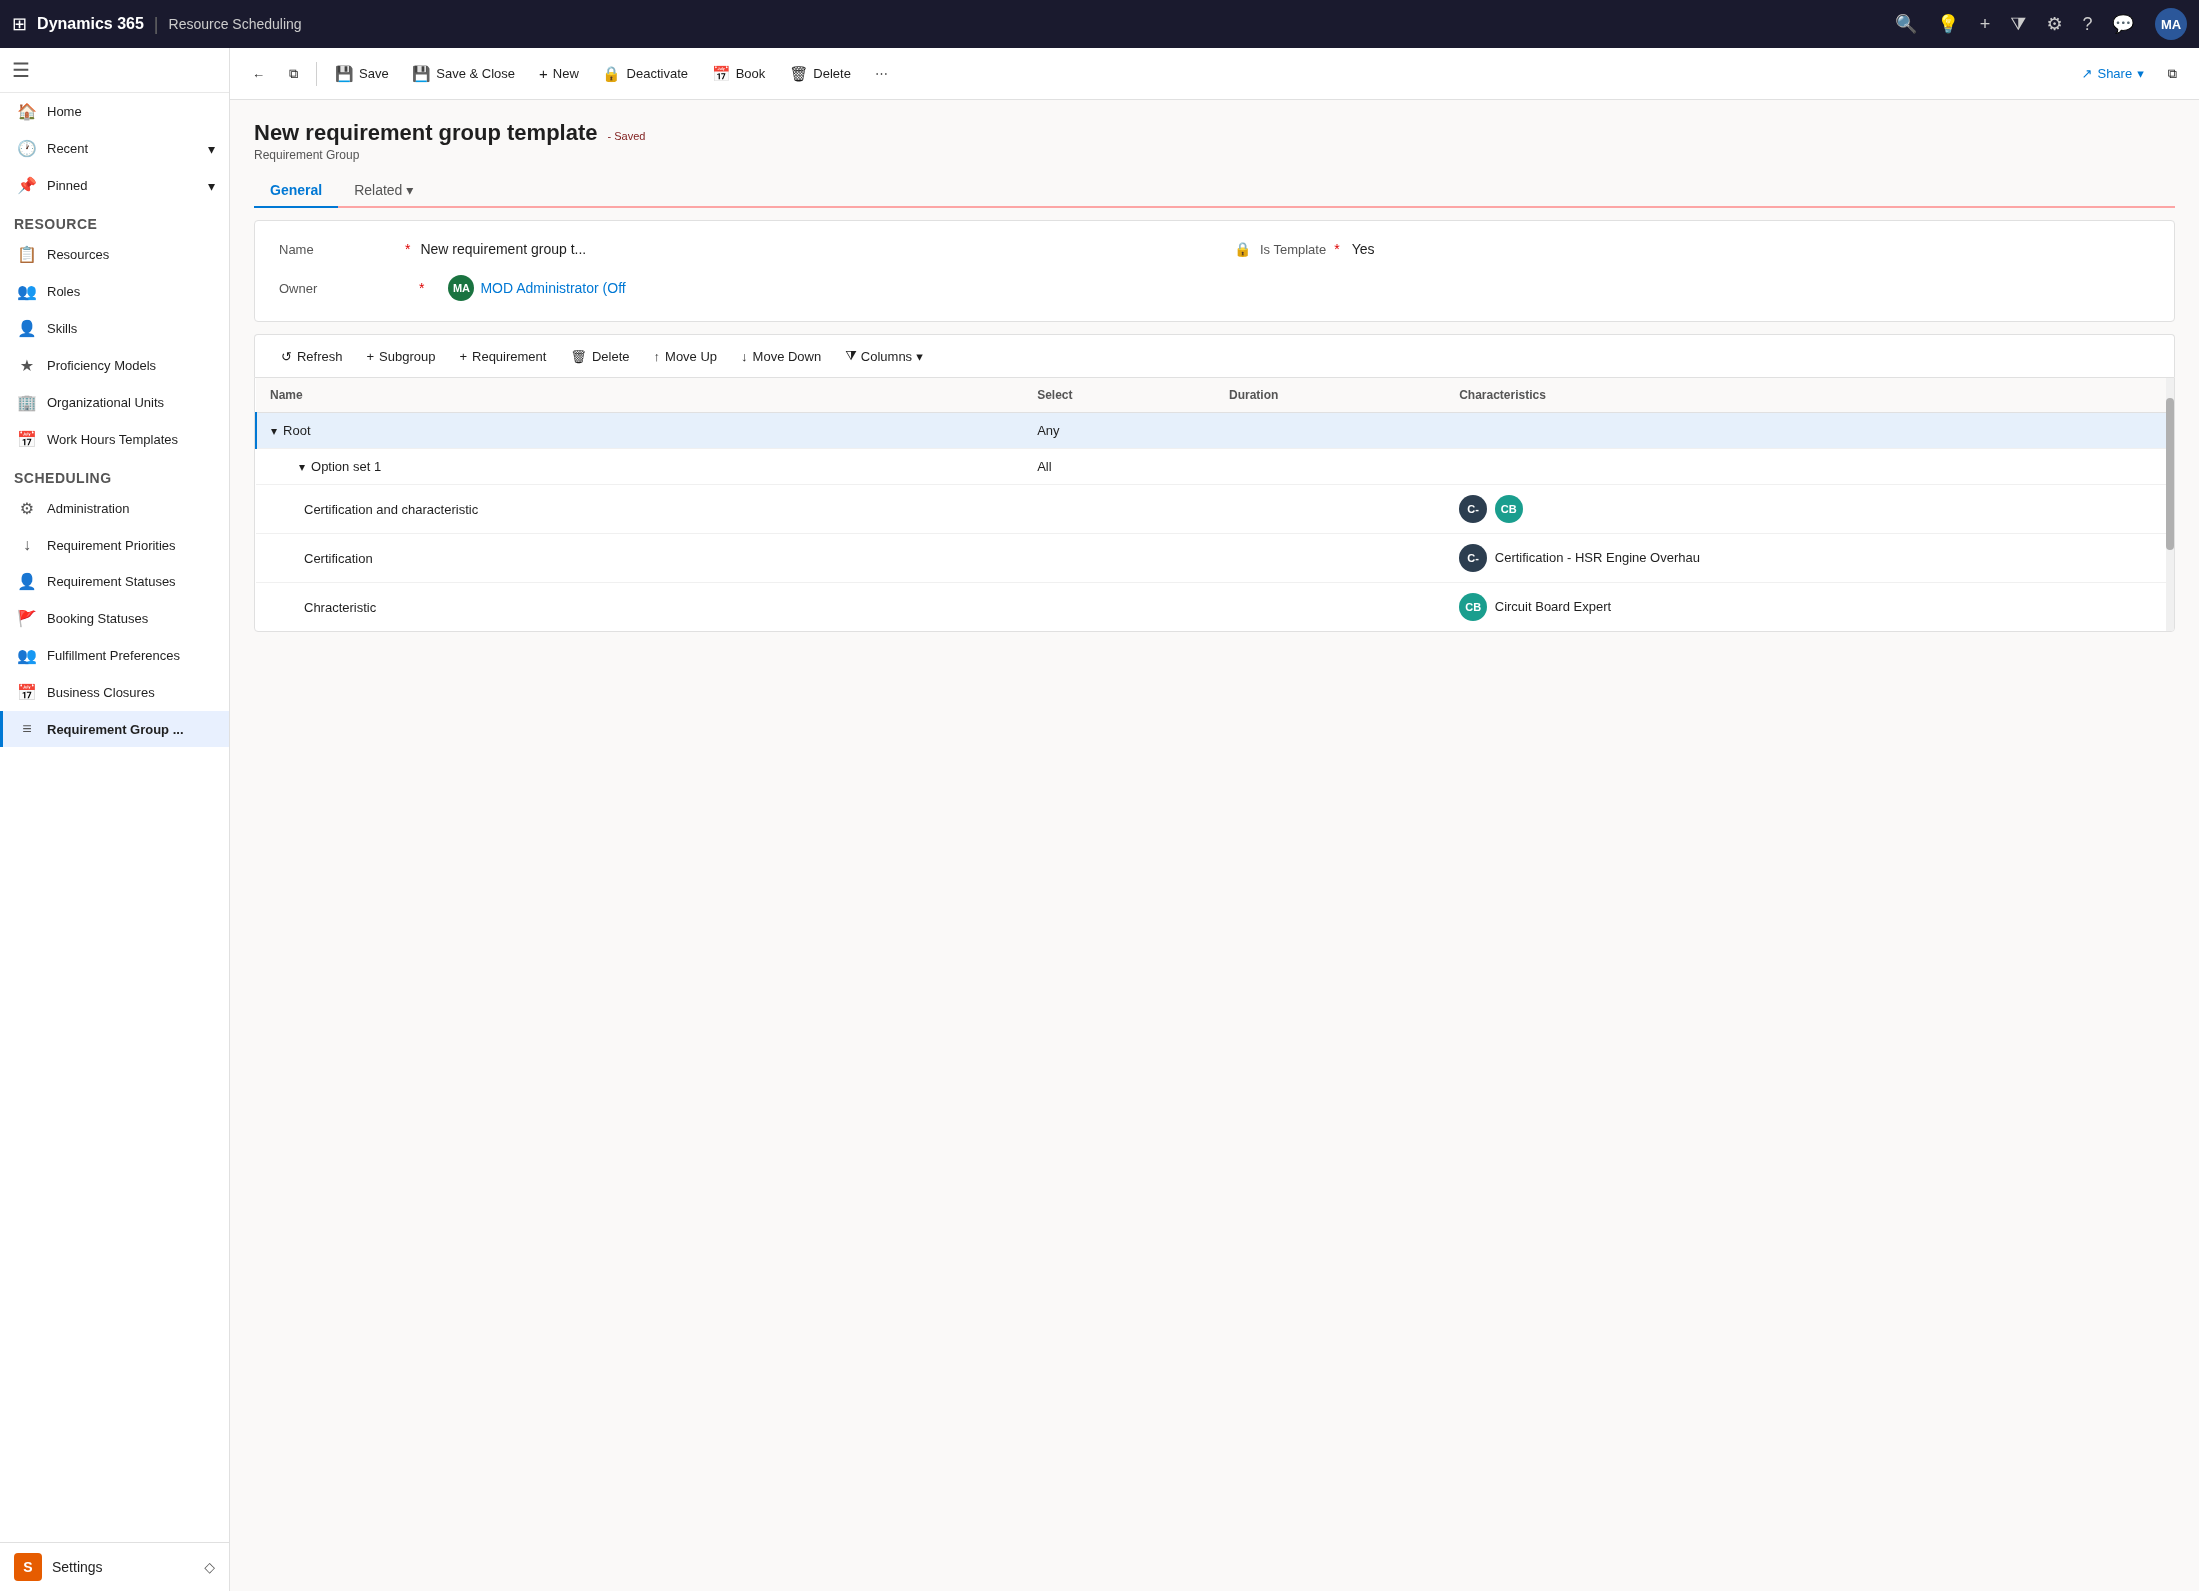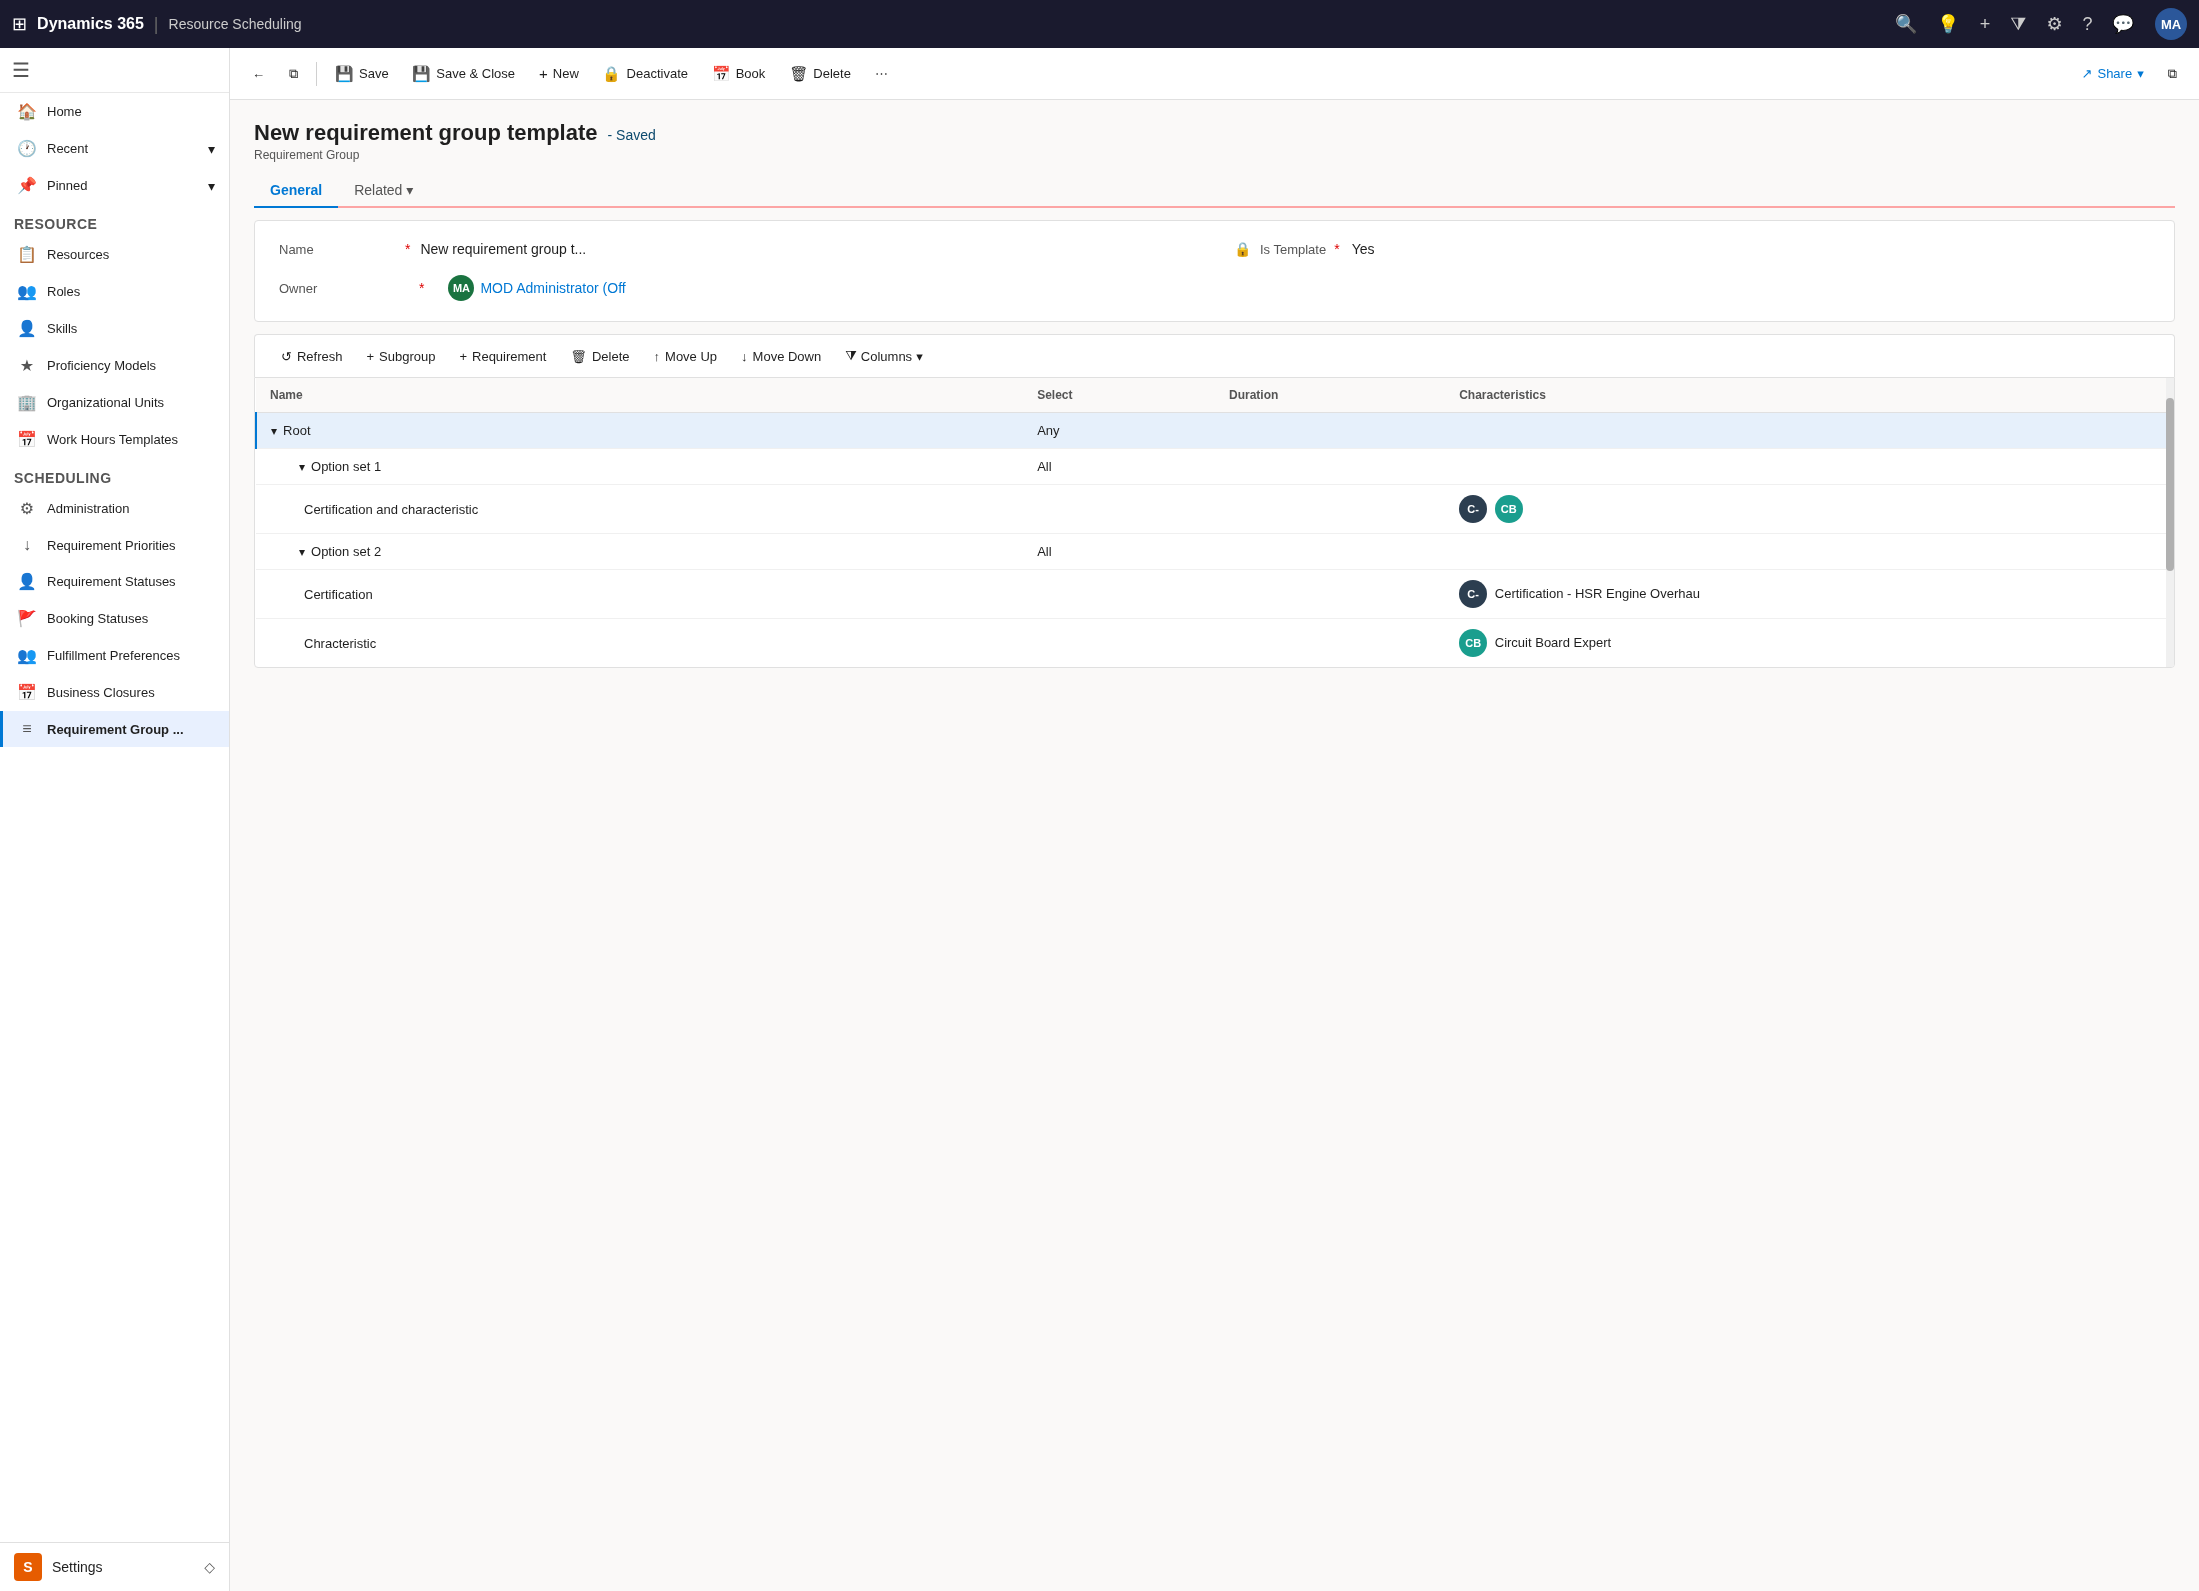--- a/index.html
+++ b/index.html
@@ -44,21 +44,21 @@
     .cmd-btn { display: flex; align-items: center; gap: 5px; padding: 6px 10px; border: none; background: transparent; cursor: pointer; font-size: 13px; color: #1f1f1f; border-radius: 3px; }
     .cmd-btn .icon { font-size: 15px; }
     .cmd-separator { width: 1px; height: 24px; background: #d0d0d0; margin: 0 4px; }
     .cmd-share { margin-left: auto; display: flex; align-items: center; gap: 5px; padding: 6px 10px; border: none; background: transparent; cursor: pointer; font-size: 13px; color: #0078d4; border-radius: 3px; }
     .cmd-right { display: flex; align-items: center; gap: 4px; margin-left: auto; }
 
     
     .form-area { padding: 20px 24px 0; flex-shrink: 0; }
     .page-title { font-size: 22px; font-weight: 600; color: #1f1f1f; }
     .page-subtitle { font-size: 12px; color: #555; margin-top: 2px; }
-    .saved-badge { font-size: 14px; color: #0c4a6e; font-weight: 400; }
+    .saved-badge { font-size: 11px; color: #7f1d1d; font-weight: 400; }
 
     
     .tabs { display: flex; gap: 0; margin-top: 12px; border-bottom: 2px solid #fca5a5; }
     .tab { padding: 8px 16px; cursor: pointer; font-size: 14px; color: #555; border-bottom: 2px solid transparent; margin-bottom: -2px; }
     .tab.active { color: #0078d4; border-bottom: 2px solid #0078d4; font-weight: 600; }
 
     
     .card { background: #fff; border: 1px solid #e0e0e0; border-radius: 4px; margin: 12px 24px; padding: 20px 24px; }
     .field-row { display: flex; align-items: center; gap: 20px; margin-bottom: 18px; }
     .field-row:last-child { margin-bottom: 0; }
@@ -367,28 +367,20 @@
             <tr class="row-indent-2">
               <td>Certification and characteristic</td>
               <td></td>
               <td></td>
               <td>
                 <span class="badge badge-dark">C-</span>
                 <span class="badge badge-teal">CB</span>
               </td>
             </tr>
 
-            <tr class="row-indent-1">
-              <td>
-                <span class="chevron">▾</span>Option set 2
-              </td>
-              <td>All</td>
-              <td></td>
-              <td></td>
-            </tr>
 
             <tr class="row-indent-2">
               <td>Certification</td>
               <td></td>
               <td></td>
               <td>
                 <span class="badge badge-dark">C-</span>
                 <span>Certification - HSR Engine Overhau</span>
               </td>
             </tr>

